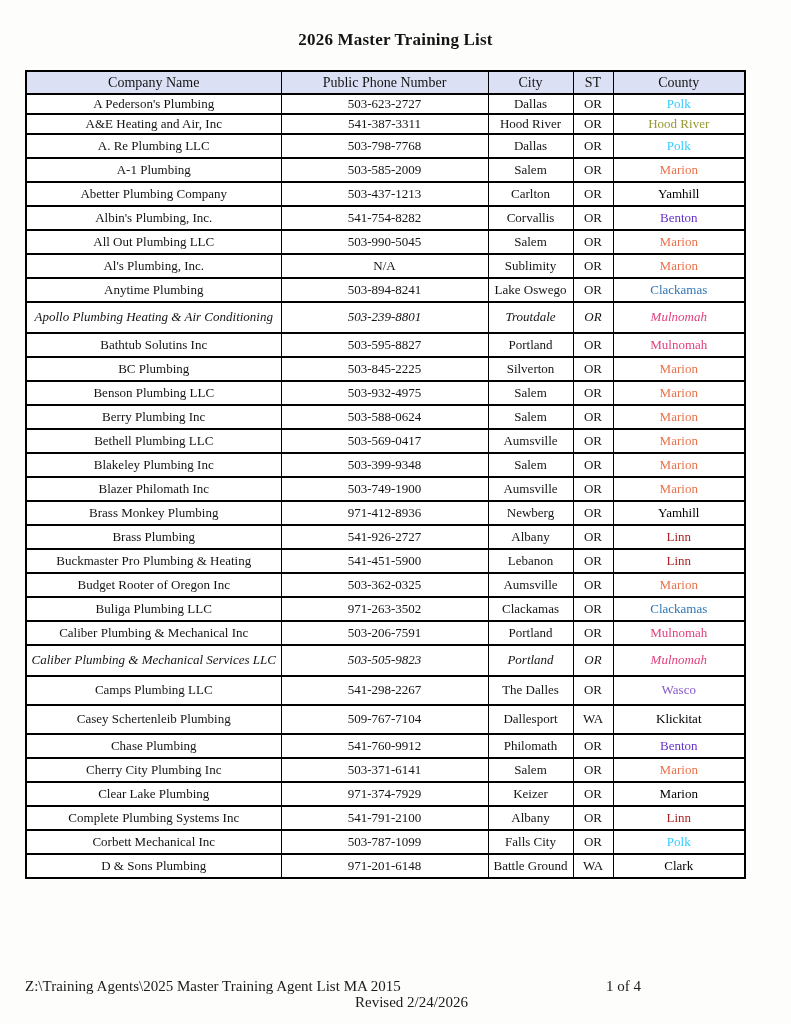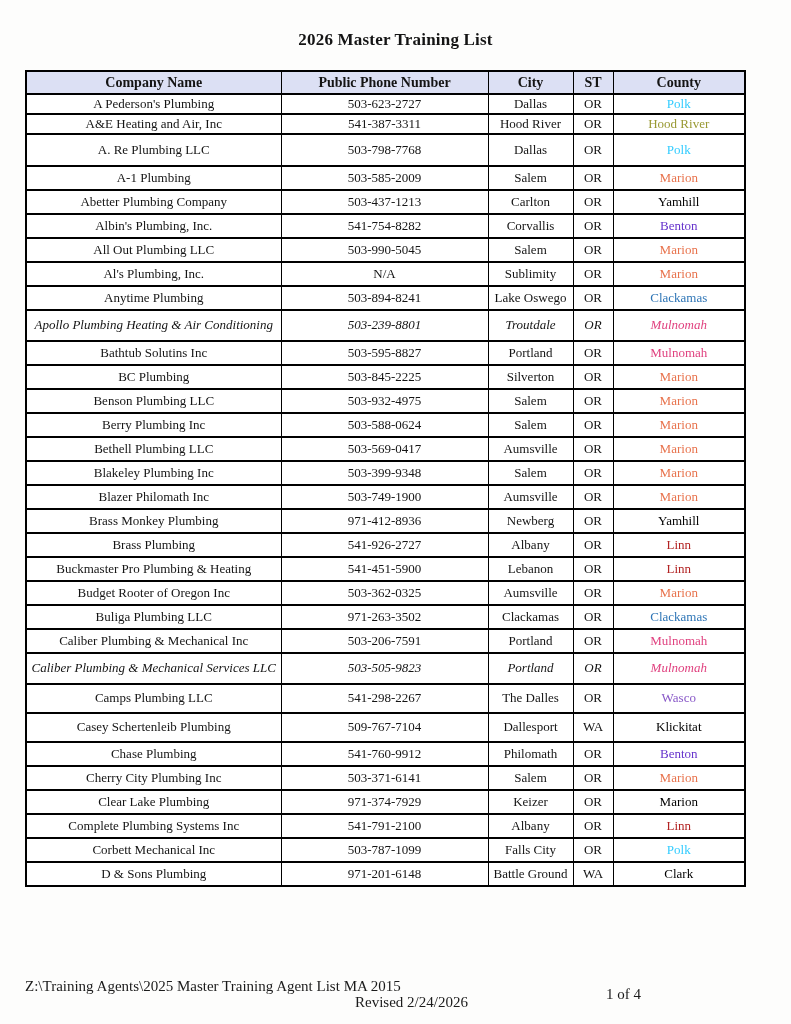--- a/index.html
+++ b/index.html
@@ -37,49 +37,49 @@
     border-bottom-width: 2px;
     text-align: center;
     vertical-align: middle;
     font-size: 13px;
     line-height: 1.1;
     padding: 1px 3px;
     overflow: hidden;
   }
   table.training-table thead th {
     background: #dce0f4;
-    font-weight: bold;
+    font-weight: normal;
     font-size: 14px;
     height: 23px;
   }
   col.c-company { width: 255px; }
   col.c-phone   { width: 207px; }
   col.c-city    { width: 85px; }
   col.c-st      { width: 40px; }
   col.c-county  { width: 132px; }
 
   tbody tr { height: 24px; }
   tbody tr:nth-child(1), tbody tr:nth-child(2) { height: 20px; }
-  tbody tr:nth-child(3) { height: 32px; margin-top: 34px; }
+  tbody tr:nth-child(3) { height: 24px; margin-top: 34px; }
   tbody tr:nth-child(10), tbody tr:nth-child(24) { height: 31px; font-style: italic; }
   tbody tr:nth-child(25), tbody tr:nth-child(26) { height: 29px; }
 
   td.county-low { vertical-align: bottom; padding-bottom: 3px; }
 
   .footer {
     position: absolute;
     left: 0; top: 978px;
     width: 667px;
     height: 20px;
     font-size: 15px;
     color: #1b1b1b;
   }
   .footer .f-path    { position: absolute; left: 25px;  top: 0; }
   .footer .f-revised { position: absolute; left: 355px; top: 16px; }
-  .footer .f-page    { position: absolute; right: 26px; top: 8px; }
+  .footer .f-page    { position: absolute; right: 26px; top: 0; }
 </style>
 </head>
 <body>
 
 <div class="page">
 
   <div class="title">2026 Master Training List</div>
 
   <table class="training-table">
     <colgroup>

